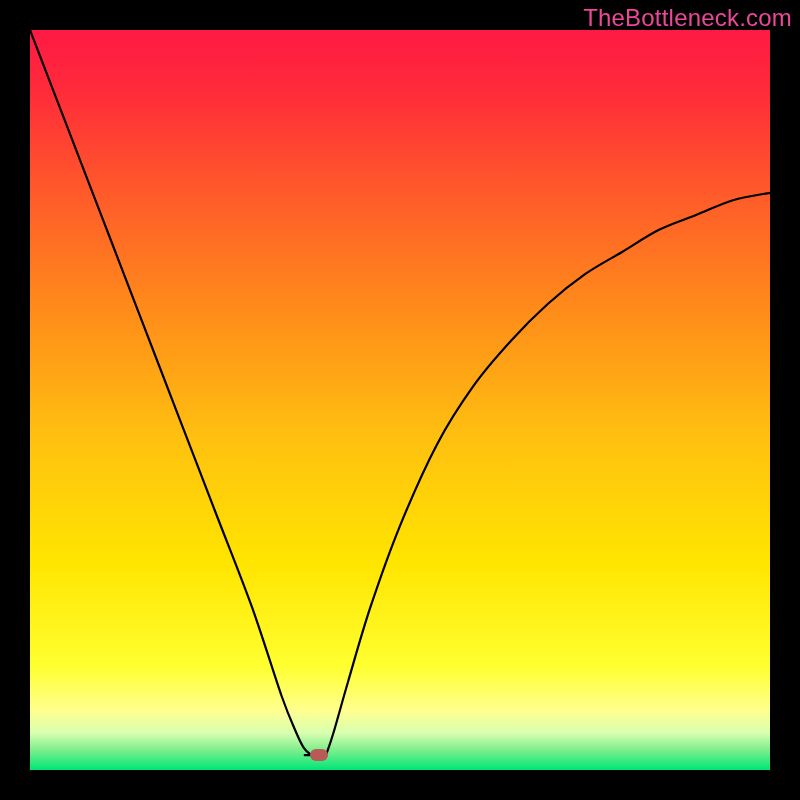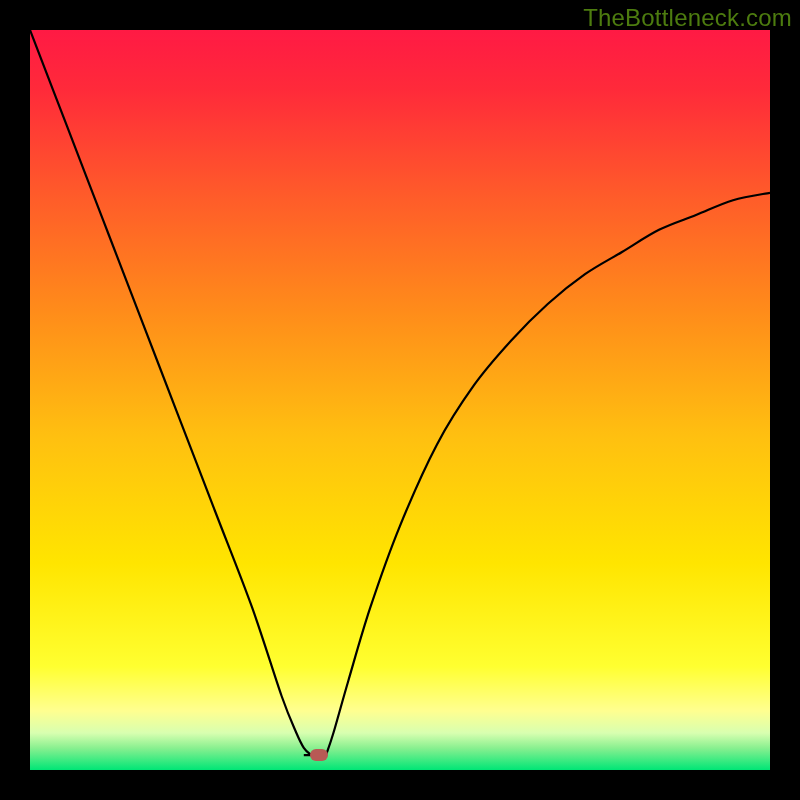--- a/index.html
+++ b/index.html
@@ -31,21 +31,21 @@
     position: absolute;
     top: 0;
     left: 0;
     width: 740px;
     height: 740px;
   }
   .watermark {
     position: absolute;
     top: 4px;
     right: 8px;
-    color: #4d7c0f;
+    color: #ec4899;
     font-size: 24px;
     font-weight: 500;
     letter-spacing: 0.2px;
   }
   .curve-svg {
     position: absolute;
     top: 0;
     left: 0;
     width: 740px;
     height: 740px;

